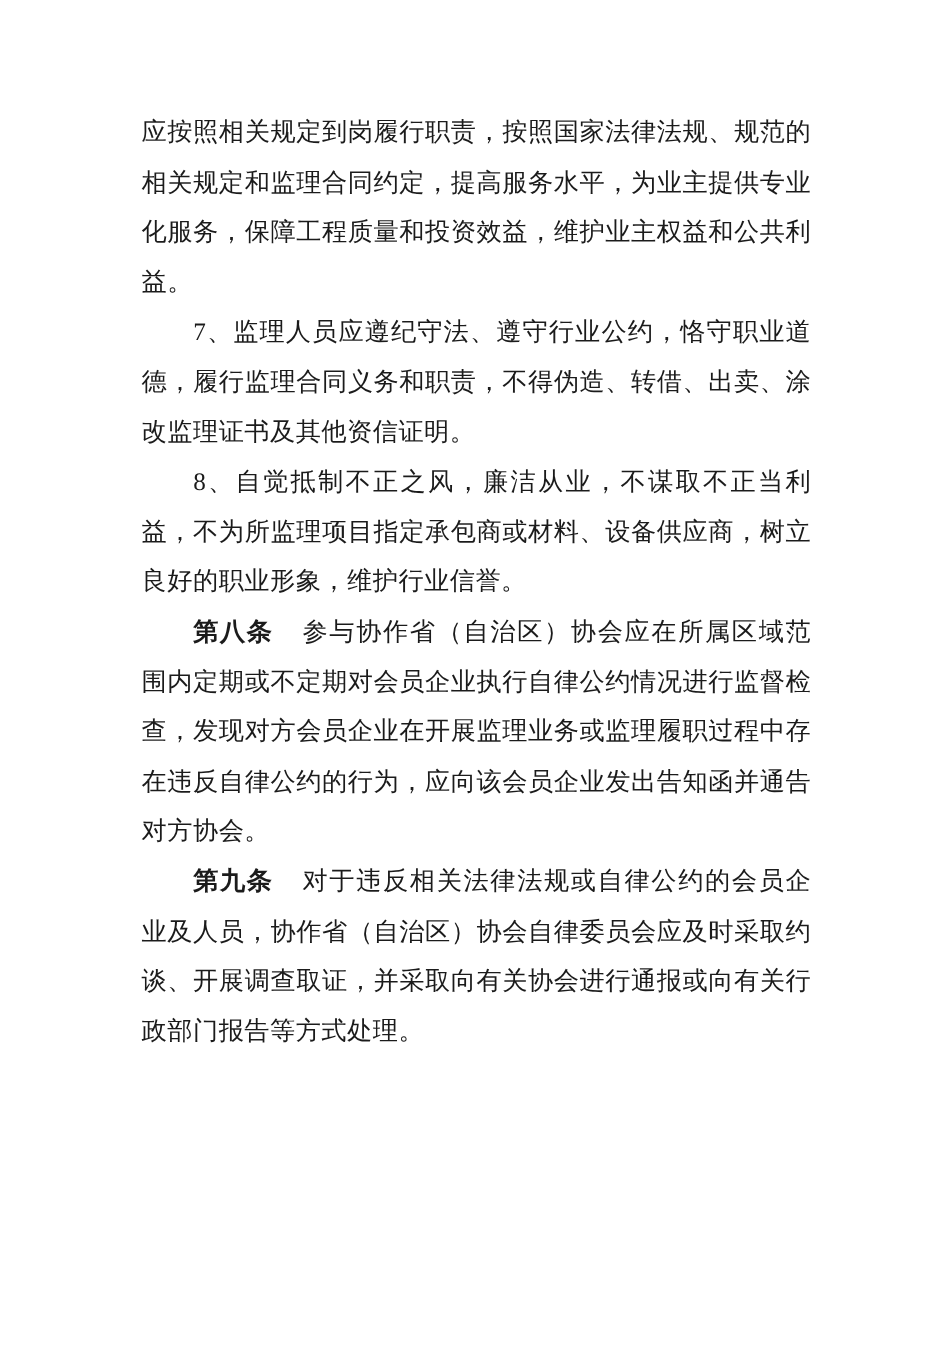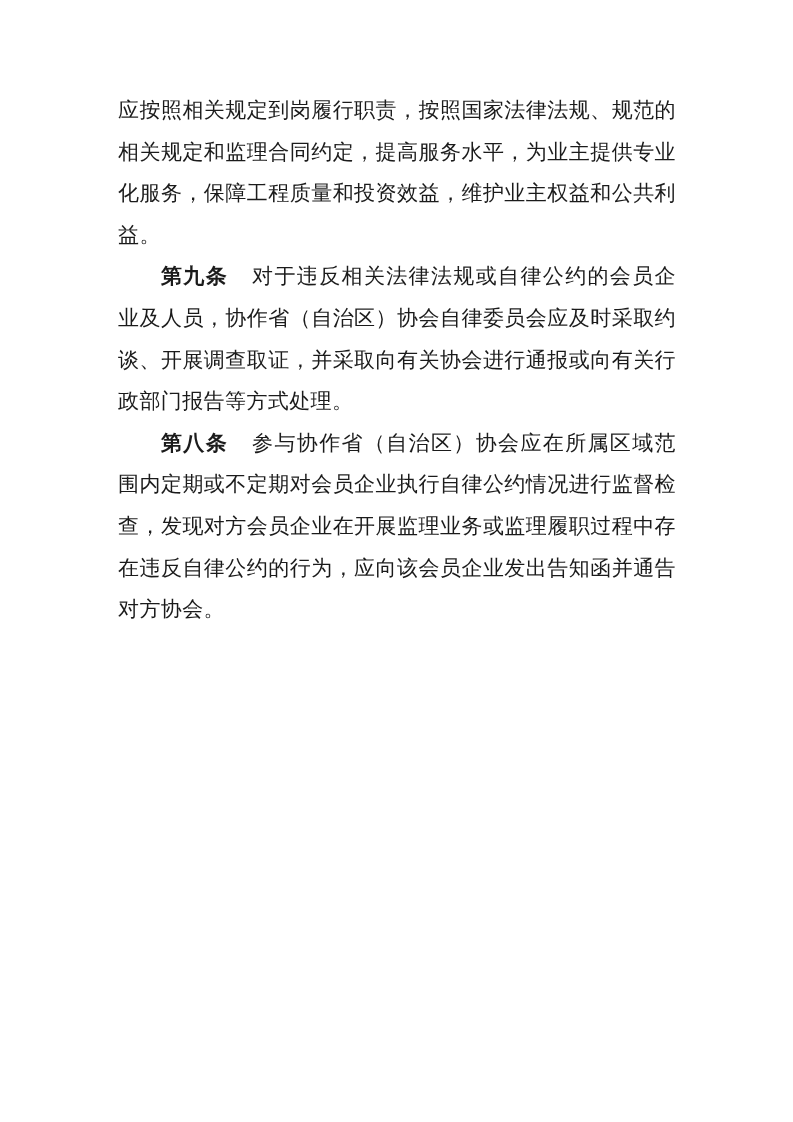--- a/index.html
+++ b/index.html
@@ -39,16 +39,18 @@
     font-weight: bold;
     margin-right: 24px;
   }
 </style>
 </head>
 <body>
 
 <div class="page" style="background: rgb(255, 255, 255);">
   <div class="text-block" style="color: rgb(27, 27, 27);">
       <p class="para"><span>应按照相关规定到岗履行职责，按照国家法律法规、规范的相关规定和监理合同约定，提高服务水平，为业主提供专业化服务，保障工程质量和投资效益，维护业主权益和公共利益。</span></p>
+      <p class="para indent"><span>7、监理人员应遵纪守法、遵守行业公约，恪守职业道德，履行监理合同义务和职责，不得伪造、转借、出卖、涂改监理证书及其他资信证明。</span></p>
+      <p class="para indent"><span>8、自觉抵制不正之风，廉洁从业，不谋取不正当利益，不为所监理项目指定承包商或材料、设备供应商，树立良好的职业形象，维护行业信誉。</span></p>
+      <p class="para indent"><strong class="article-term">第八条</strong><span>参与协作省（自治区）协会应在所属区域范围内定期或不定期对会员企业执行自律公约情况进行监督检查，发现对方会员企业在开展监理业务或监理履职过程中存在违反自律公约的行为，应向该会员企业发出告知函并通告对方协会。</span></p>
       <p class="para indent"><strong class="article-term">第九条</strong><span>对于违反相关法律法规或自律公约的会员企业及人员，协作省（自治区）协会自律委员会应及时采取约谈、开展调查取证，并采取向有关协会进行通报或向有关行政部门报告等方式处理。</span></p>
-      <p class="para indent"><strong class="article-term">第八条</strong><span>参与协作省（自治区）协会应在所属区域范围内定期或不定期对会员企业执行自律公约情况进行监督检查，发现对方会员企业在开展监理业务或监理履职过程中存在违反自律公约的行为，应向该会员企业发出告知函并通告对方协会。</span></p>
     </div>
 </div>
 
 </body></html>

